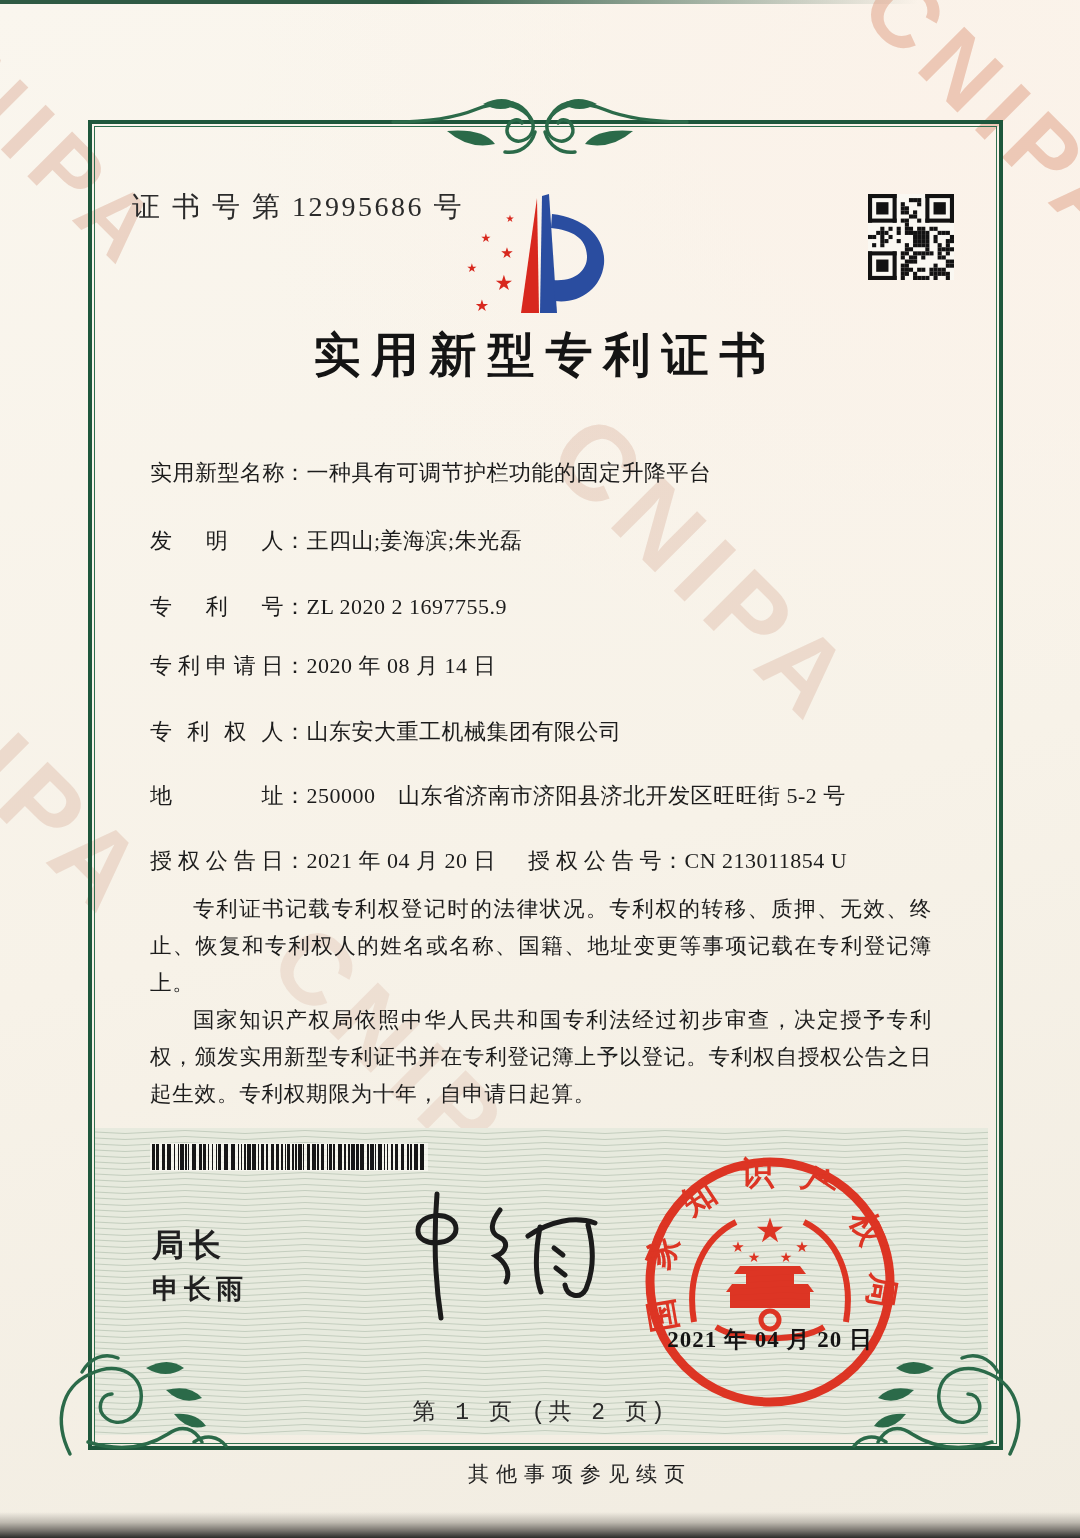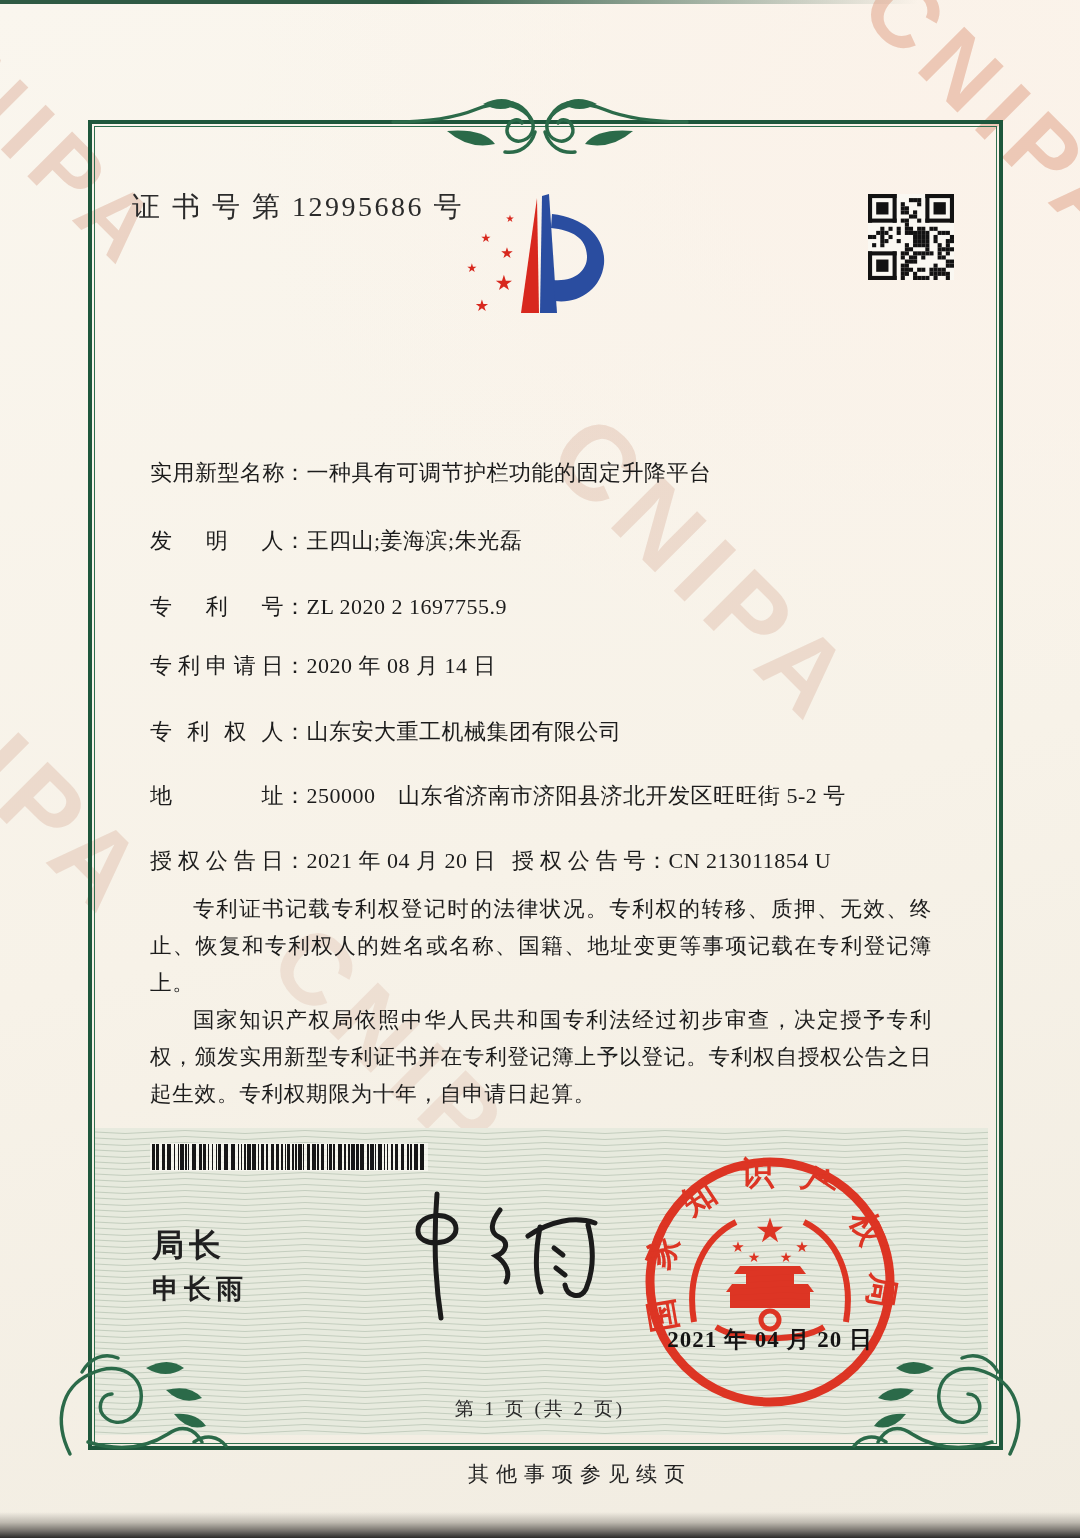--- a/index.html
+++ b/index.html
@@ -24,36 +24,36 @@
   .border-inner{position:absolute;inset:2px;border:1.5px solid #2f7050;}
   .guilloche{position:absolute;left:95px;top:1128px;width:893px;height:307px;
     background:#e7eade;overflow:hidden;}
   .cert-no{position:absolute;left:132px;top:188px;font-size:28px;letter-spacing:2.5px;color:#2b2b2b;}
   .logo{position:absolute;left:440px;top:180px;width:200px;height:142px;}
   .qr{position:absolute;left:868px;top:194px;width:86px;height:86px;background:#faf8f2;}
   .title{position:absolute;top:324px;left:0;width:100%;text-align:center;
     font-size:47px;font-weight:700;letter-spacing:11px;text-indent:11px;color:#141414;}
   .field-row{position:absolute;left:150px;font-size:22px;white-space:nowrap;letter-spacing:.5px;}
   .field-label{display:inline-block;width:134px;text-align:justify;text-align-last:justify;vertical-align:bottom;}
-  .grant-g2{display:inline-block;margin-left:16px;}
+  .grant-g2{display:inline-block;margin-left:32px;}
   .paras{position:absolute;left:150px;top:891px;width:782px;}
   .paras p{margin:0;text-indent:2em;font-size:21.5px;line-height:37px;text-align:justify;letter-spacing:.8px;}
   .barcode{position:absolute;left:150px;top:1143px;width:278px;height:28px;background:rgba(250,248,242,.75);}
   .signer-title{position:absolute;left:152px;top:1224px;font-family:"Liberation Sans","DejaVu Sans",sans-serif;
     font-weight:600;font-size:32px;letter-spacing:5px;color:#202020;}
   .signer-name{position:absolute;left:152px;top:1271px;font-family:"Liberation Sans","DejaVu Sans",sans-serif;
     font-weight:600;font-size:27px;letter-spacing:5px;color:#202020;text-align:center;}
   .signature{position:absolute;left:388px;top:1182px;width:230px;height:145px;}
   .seal{position:absolute;left:630px;top:1142px;width:280px;height:280px;opacity:.95;}
   .seal-text{font-size:33px;font-weight:700;letter-spacing:25px;fill:#dd2c1b;
     font-family:"Liberation Serif","DejaVu Serif",serif;}
   .seal-date{position:absolute;left:648px;top:1324px;width:244px;text-align:center;
     font-size:23px;font-weight:600;letter-spacing:1px;color:#141414;}
   .page-info{position:absolute;left:0;top:1396px;width:1080px;text-align:center;
-    font-size:19px;letter-spacing:3px;color:#2a2a2a;}
+    font-size:23px;letter-spacing:3px;color:#2a2a2a;font-family:Liberation Mono, monospace;}
   .footer-note{position:absolute;left:0;top:1460px;width:1080px;text-align:center;
     font-size:21px;letter-spacing:7px;color:#222;padding-left:40px;}
   .ornament-top{position:absolute;left:385px;top:90px;width:310px;height:90px;}
   .flourish{position:absolute;top:1350px;width:196px;height:128px;}
   .flourish-bl{left:46px;}
   .flourish-br{left:838px;transform:scaleX(-1);}
   .green-stroke{fill:none;stroke:#2b6a49;stroke-width:3.5;stroke-linecap:round;}
   .green-fill{fill:#2b6a49;}
 </style>
 </head>
@@ -313,20 +313,21 @@
       <rect x="56" y="0" width="4" height="28" fill="#121212"></rect>
       <rect x="80" y="0" width="4" height="28" fill="#121212"></rect>
       <rect x="64" y="8" width="12" height="12" fill="#121212"></rect>
       <rect x="0" y="56" width="28" height="4" fill="#121212"></rect>
       <rect x="0" y="80" width="28" height="4" fill="#121212"></rect>
       <rect x="0" y="56" width="4" height="28" fill="#121212"></rect>
       <rect x="24" y="56" width="4" height="28" fill="#121212"></rect>
       <rect x="8" y="64" width="12" height="12" fill="#121212"></rect>
     </svg>
 
+  <div class="title">实用新型专利证书</div>
 
   <div class="field-row" style="top:526px;">
     <span class="field-label">发明人</span><span class="colon">：</span><span class="field-value">王四山;姜海滨;朱光磊</span>
   </div>
   <div class="field-row" style="top:458px;">
     <span class="field-label">实用新型名称</span><span class="colon">：</span><span class="field-value">一种具有可调节护栏功能的固定升降平台</span>
   </div>
   <div class="field-row" style="top:592px;">
     <span class="field-label">专利号</span><span class="colon">：</span><span class="field-value">ZL 2020 2 1697755.9</span>
   </div>

